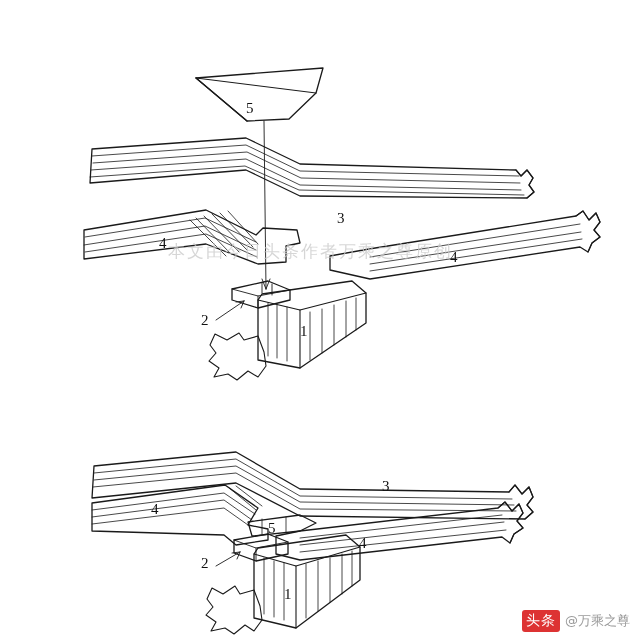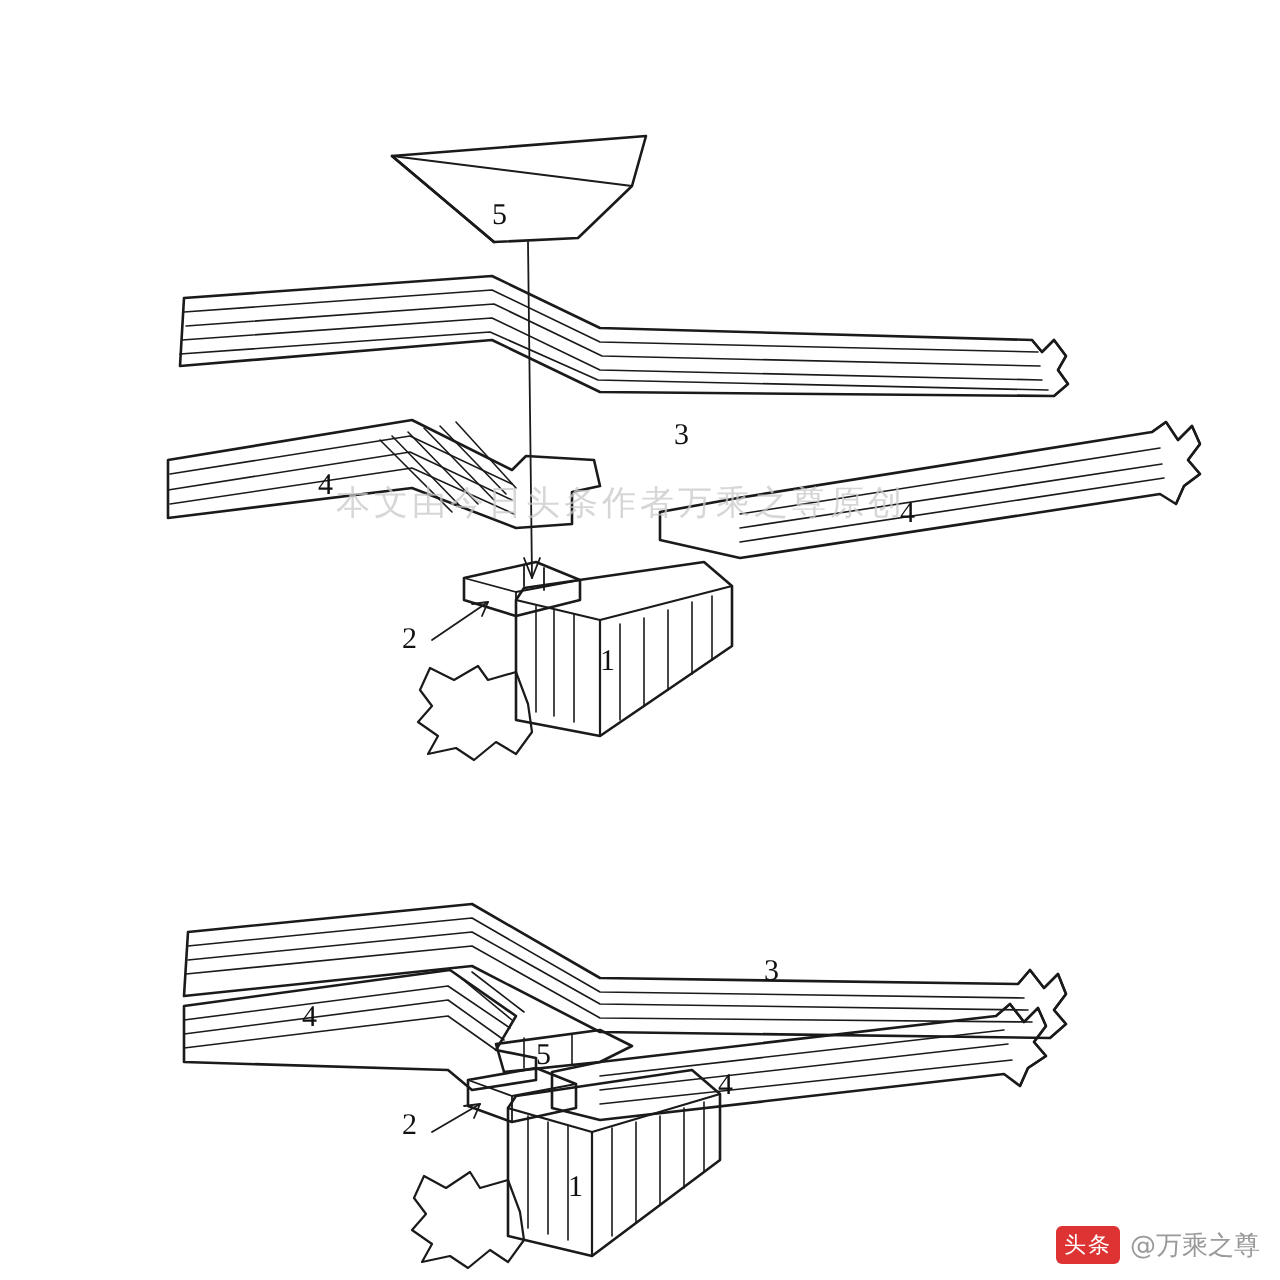--- a/index.html
+++ b/index.html
@@ -37,21 +37,21 @@
     right:10px;bottom:8px;
     display:flex;align-items:center;gap:5px;
     font-family:"DejaVu Sans", sans-serif;
     font-size:13px;
     color:#9a9a9a;
   }
   .corner-wm .badge{
     display:inline-block;
     background:#d33;
     color:#fff;
-    font-size:11px;
+    font-size:14px;
     padding:2px 4px;
     border-radius:3px;
     letter-spacing:1px;
   }
 </style>
 </head>
 <body>
 
 <div id="stage">
 

